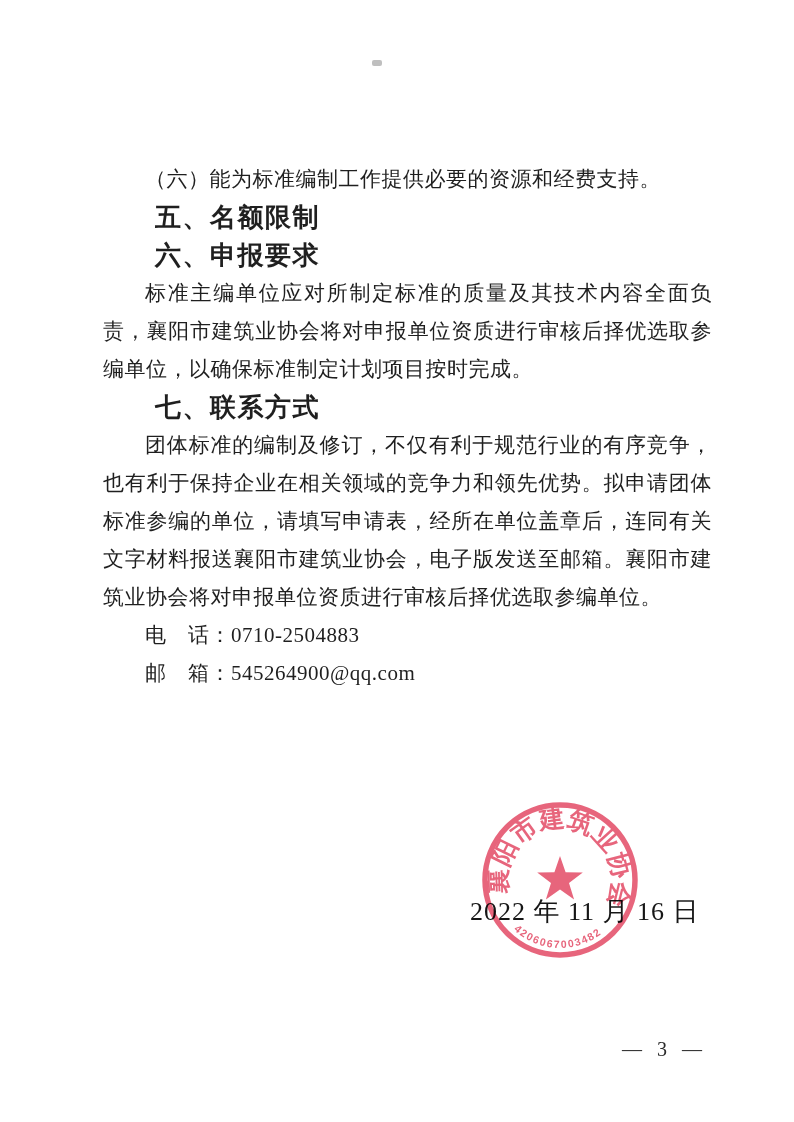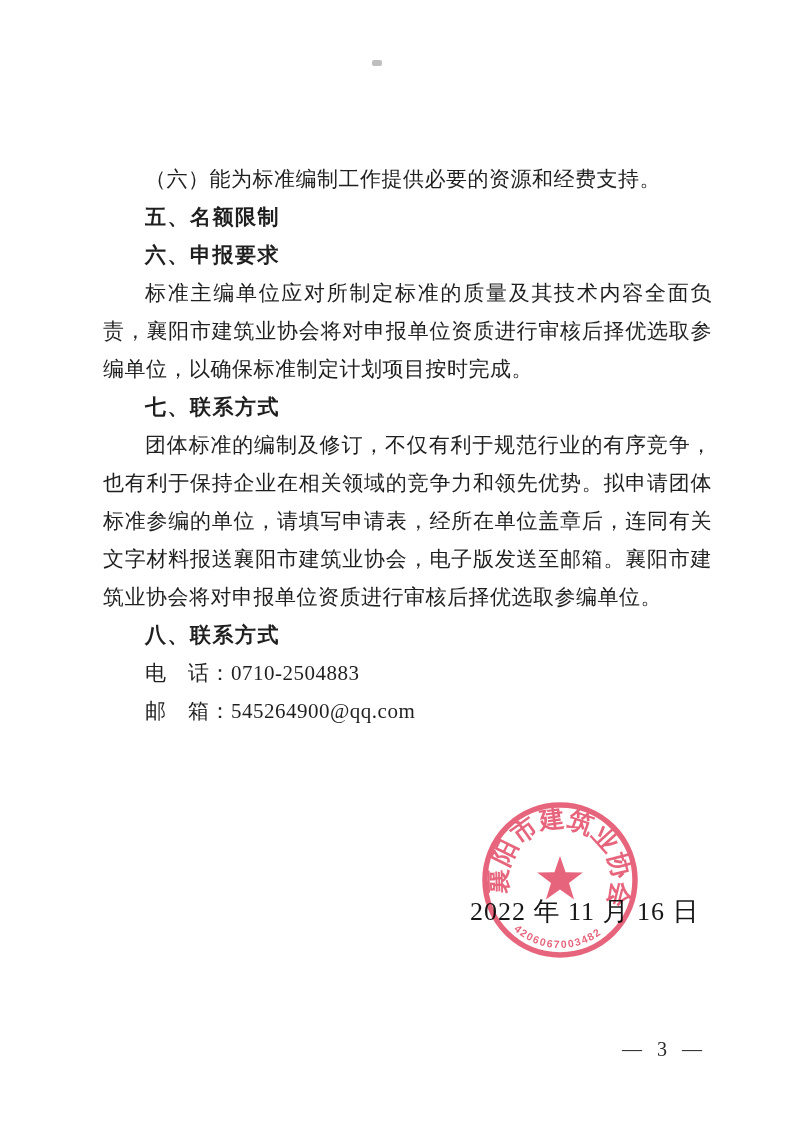--- a/index.html
+++ b/index.html
@@ -26,21 +26,21 @@
     font-size: 21px;
     line-height: 38px;
   }
   .para {
     text-indent: 2em;
     text-align: justify;
     letter-spacing: 0.5px;
   }
   .heading {
     font-family: "Liberation Sans", "DejaVu Sans", sans-serif;
-    font-size: 21px;
+    font-size: 26px;
     font-weight: 700;
     padding-left: 2em;
     letter-spacing: 1.5px;
     line-height: 38px;
   }
   .contact-line {
     text-indent: 2em;
     letter-spacing: 0.5px;
     line-height: 38px;
   }
@@ -86,21 +86,20 @@
 
 <div class="scan-smudge"></div>
 
 <main class="content">
   <p class="para">（六）能为标准编制工作提供必要的资源和经费支持。</p>
   <h2 class="heading">五、名额限制</h2>
   <h2 class="heading">六、申报要求</h2>
   <p class="para">标准主编单位应对所制定标准的质量及其技术内容全面负责，襄阳市建筑业协会将对申报单位资质进行审核后择优选取参编单位，以确保标准制定计划项目按时完成。</p>
   <h2 class="heading">七、联系方式</h2>
   <p class="para">团体标准的编制及修订，不仅有利于规范行业的有序竞争，也有利于保持企业在相关领域的竞争力和领先优势。拟申请团体标准参编的单位，请填写申请表，经所在单位盖章后，连同有关文字材料报送襄阳市建筑业协会，电子版发送至邮箱。襄阳市建筑业协会将对申报单位资质进行审核后择优选取参编单位。</p>
-  <h2 class="heading">八、联系方式</h2>
   <p class="contact-line">电　话：0710-2504883</p>
   <p class="contact-line">邮　箱：545264900@qq.com</p>
 </main>
 
 <div class="date-line">2022 年 11 月 16 日</div>
 
 <div class="stamp">
   <svg viewBox="0 0 170 170" xmlns="http://www.w3.org/2000/svg">
     <defs>
       <path id="arcTop" d="M 33.8 98.7 A 53 53 0 1 1 128.4 115.4" fill="none"></path>

